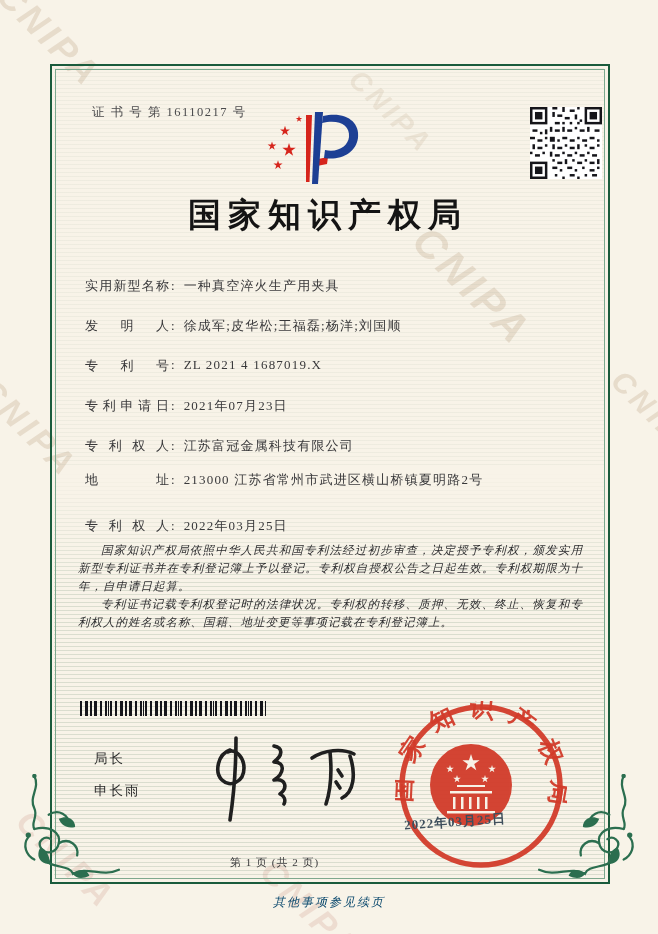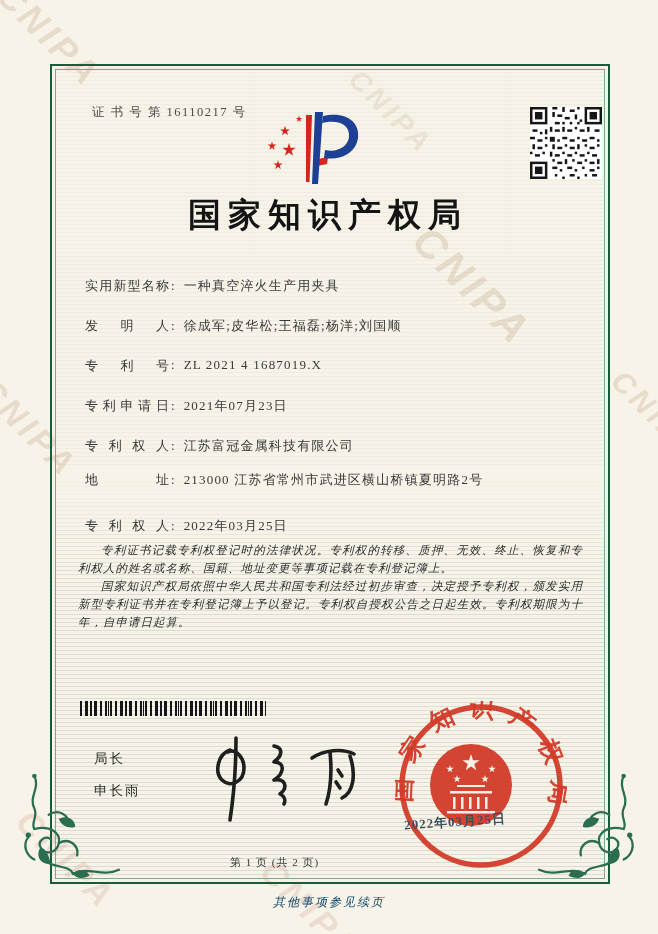--- a/index.html
+++ b/index.html
@@ -239,22 +239,22 @@
   <span class="flabel">专利权人</span><span class="fcolon">:</span><span class="fvalue">江苏富冠金属科技有限公司</span>
 </div>
 <div class="field" style="top:471px">
   <span class="flabel">地址</span><span class="fcolon">:</span><span class="fvalue">213000 江苏省常州市武进区横山桥镇夏明路2号</span>
 </div>
 <div class="field" style="top:517px">
   <span class="flabel">专利权人</span><span class="fcolon">:</span><span class="fvalue">2022年03月25日</span>
 </div>
 
 <div class="body-text">
+  <p>国家知识产权局依照中华人民共和国专利法经过初步审查，决定授予专利权，颁发实用新型专利证书并在专利登记簿上予以登记。专利权自授权公告之日起生效。专利权期限为十年，自申请日起算。</p>
   <p>专利证书记载专利权登记时的法律状况。专利权的转移、质押、无效、终止、恢复和专利权人的姓名或名称、国籍、地址变更等事项记载在专利登记簿上。</p>
-  <p>国家知识产权局依照中华人民共和国专利法经过初步审查，决定授予专利权，颁发实用新型专利证书并在专利登记簿上予以登记。专利权自授权公告之日起生效。专利权期限为十年，自申请日起算。</p>
 </div>
 
 <div class="barcode"></div>
 
 <div class="director-title">局长</div>
 <div class="director-name">申长雨</div>
 
 <svg class="abs" style="left:200px;top:732px;" width="170" height="95" viewBox="0 0 170 95">
   <g stroke="#1f1f1f" stroke-width="3.6" fill="none" stroke-linecap="round" stroke-linejoin="round">
     <path d="M30,18 C18,22 14,40 22,48 C30,56 44,50 44,36 C44,26 36,16 28,20"></path>

